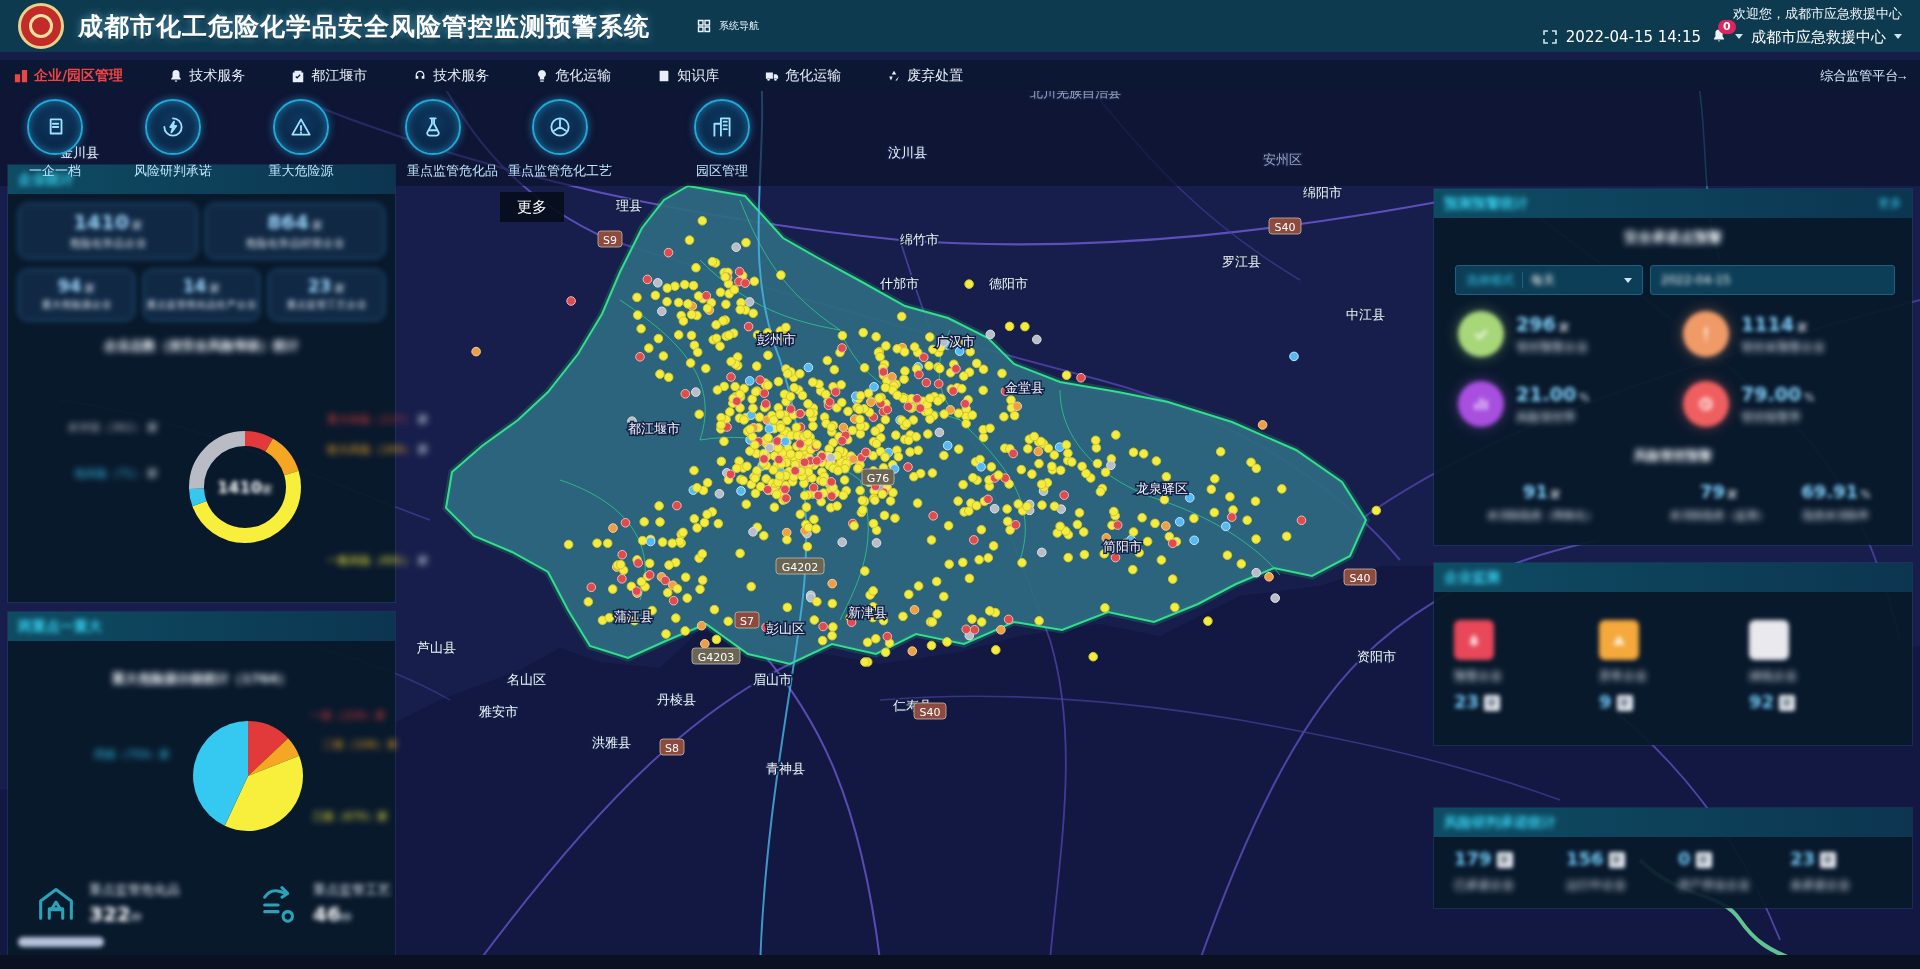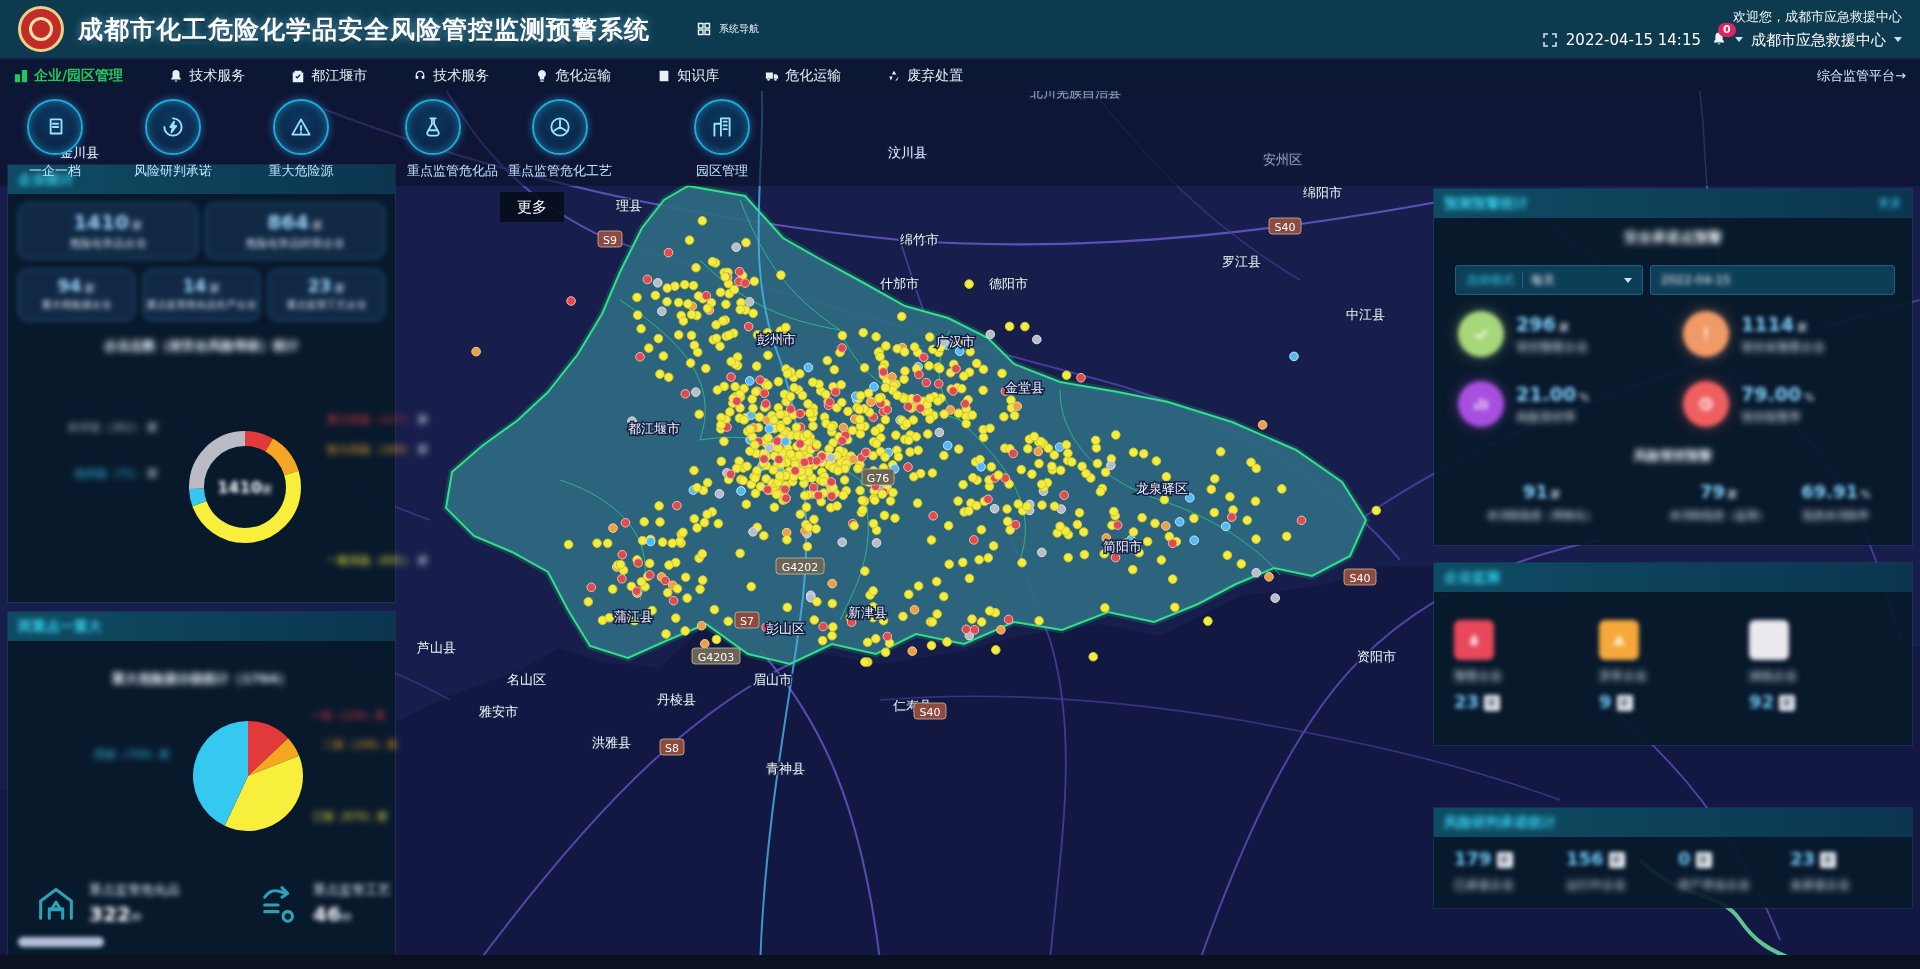--- a/index.html
+++ b/index.html
@@ -1,42 +1,42 @@
 <!DOCTYPE html>
 <html><head>
 <meta charset="utf-8">
 <style>
   html,body{margin:0;padding:0;background:#0a0f22;}
   .stage{position:relative;width:1920px;height:969px;overflow:hidden;
     font-family:"DejaVu Sans","Liberation Sans",sans-serif;color:#fff;background:#161d48;}
   svg text{font-family:"DejaVu Sans","Liberation Sans",sans-serif;}
   .b2{filter:blur(2px);} .b25{filter:blur(2.5px);} .b3{filter:blur(3px);}
   
-  .topbar{position:absolute;top:0;left:0;right:0;height:58px;background:#0d3a4e;z-index:40;
+  .topbar{position:absolute;top:0;left:0;right:0;height:52px;background:#0d3a4e;z-index:40;
     display:flex;align-items:center;padding:0 18px;box-sizing:border-box;}
   .logo{width:40px;height:40px;border-radius:50%;background:#c32a2a;border:3px solid #e8d28a;
     display:flex;align-items:center;justify-content:center;flex:0 0 auto;}
   .logo-inner{width:18px;height:18px;border-radius:50%;border:3px solid #f3e2a0;}
   .main-title{margin-left:14px;font-size:25px;font-weight:bold;letter-spacing:1px;
     text-shadow:0 0 8px rgba(130,210,255,.65),0 2px 2px rgba(0,0,0,.5);}
   .sysnav{margin-left:46px;display:flex;align-items:center;gap:7px;font-size:10px;color:#eaf6ff;cursor:pointer;}
   .top-right{margin-left:auto;text-align:right;font-size:13px;line-height:1.2;}
   .welcome{color:#f0f7fc;margin-bottom:6px;}
   .statusline{display:flex;align-items:center;justify-content:center;gap:8px;font-size:15px;}
   .bell-wrap{position:relative;width:18px;height:18px;}
   .badge{position:absolute;top:-8px;left:9px;background:#e0245e;color:#fff;border-radius:9px;
     font-size:11px;font-weight:bold;padding:1px 5px;line-height:1.1;}
   .caret{width:0;height:0;border-left:4px solid transparent;border-right:4px solid transparent;
     border-top:5px solid #cfe3ee;display:inline-block;}
   
   .navbar{position:absolute;top:60px;left:0;right:0;height:31px;background:#0c1733;z-index:40;
     display:flex;align-items:center;padding:0 14px;box-sizing:border-box;font-size:14px;}
   .nav-item{display:flex;align-items:center;gap:6px;margin-right:46px;color:#e8eff8;cursor:pointer;white-space:nowrap;}
-  .nav-item.active{color:#22c55e;font-weight:bold;}
-  .nav-right{margin-left:auto;color:#d5ecf8;font-size:13px;cursor:pointer;white-space:nowrap;}
+  .nav-item.active{color:#ef4444;font-weight:bold;}
+  .nav-right{margin-left:auto;color:#d5ecf8;font-size:13px;cursor:pointer;white-space:nowrap;font-family:Liberation Mono, monospace;}
   
   .subnav{position:absolute;top:91px;left:0;width:800px;height:94px;z-index:30;}
   .subnav-item{position:absolute;top:8px;transform:translateX(-50%);text-align:center;cursor:pointer;width:130px;}
   .subnav-circle{width:52px;height:52px;margin:0 auto;border-radius:50%;
     border:2px solid #1fa8d8;background:radial-gradient(circle at 50% 40%,#0d3a63 0%,#0a2344 70%);
     box-shadow:0 0 10px rgba(45,190,240,.55) inset,0 0 8px rgba(45,190,240,.5);
     display:flex;align-items:center;justify-content:center;}
   .subnav-label{margin-top:7px;font-size:13px;color:#bfe6ff;white-space:nowrap;}
   
   .map-more{position:absolute;left:500px;top:192px;width:64px;height:30px;z-index:22;

